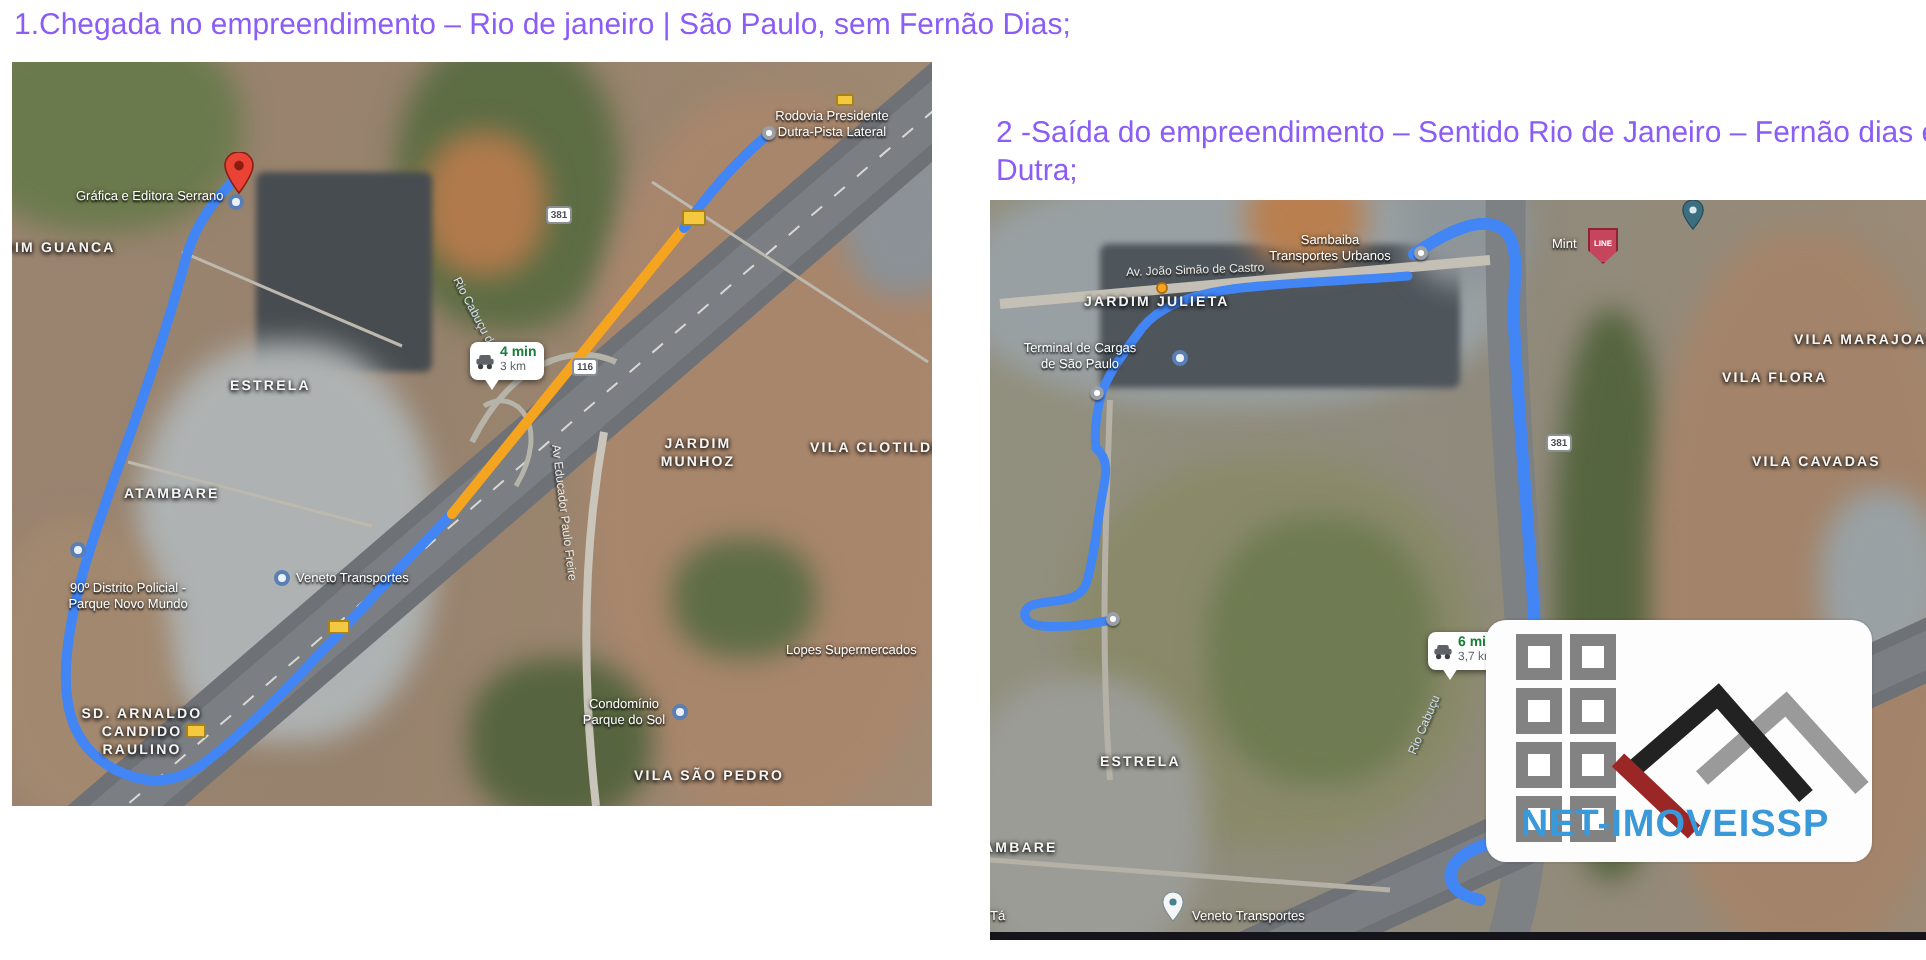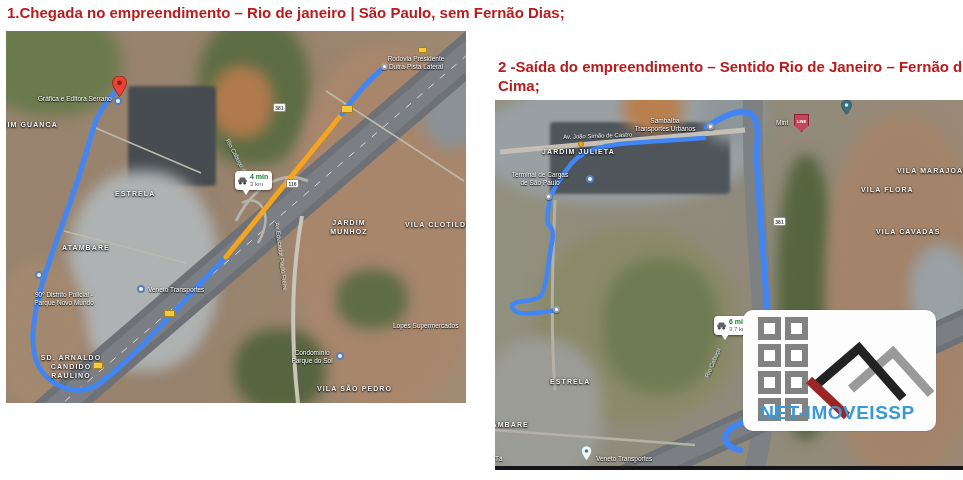--- a/index.html
+++ b/index.html
@@ -1,20 +1,20 @@
 <!DOCTYPE html>
 <html><head>
 <meta charset="utf-8">
 <style>
   html,body{margin:0;padding:0;}
   body{
     width:963px;height:480px;position:relative;background:#ffffff;
     font-family:"Liberation Sans",sans-serif;overflow:hidden;
   }
-  .doc-title{position:absolute;font-size:15px;color:#b91c1c;white-space:nowrap;font-weight:bold;}
+  .doc-title{position:absolute;font-size:15px;color:#8b5cf6;white-space:nowrap;}
   .map{position:absolute;overflow:hidden;background:linear-gradient(100deg,#9a8470 0%,#97826d 45%,#a28b74 100%);}
   .patch{position:absolute;border-radius:45%;filter:blur(7px);}
   .patch.sharp{border-radius:4px;filter:blur(1.5px);}
   svg.overlay{position:absolute;left:0;top:0;z-index:1;}
   .lbl{position:absolute;white-space:nowrap;z-index:2;}
   .district{color:rgba(255,255,255,0.95);font-size:7px;font-weight:bold;letter-spacing:1.1px;
     text-shadow:0 1px 2px rgba(0,0,0,.9),0 0 2px rgba(0,0,0,.8);}
   .poi{color:#ffffff;font-size:6.5px;font-weight:500;
     text-shadow:0 1px 1px rgba(0,0,0,.9),0 0 2px rgba(0,0,0,.7);}
   .road{color:#ecebe4;font-size:6px;text-shadow:0 1px 1px rgba(0,0,0,.8);}
@@ -45,21 +45,21 @@
     grid-auto-rows:23px;gap:4px;}
   #logo .bgrid .cell{box-sizing:border-box;width:23px;height:23px;border:6px solid #828282;background:#fff;}
   #logo .brand{position:absolute;left:0;right:4px;bottom:7px;text-align:center;
     font-size:19px;font-weight:bold;color:#3a99d8;letter-spacing:0.5px;}
 </style>
 </head>
 <body>
 
 <div class="doc-title" style="left:7px;top:4px;">1.Chegada no empreendimento – Rio de janeiro | São Paulo, sem Fernão Dias;</div>
 <div class="doc-title" style="left:498px;top:58px;">2 -Saída do empreendimento – Sentido Rio de Janeiro – Fernão dias e</div>
-<div class="doc-title" style="left:498px;top:77px;">Cima;</div>
+<div class="doc-title" style="left:498px;top:77px;">Dutra;</div>
 
 <div class="map" id="map1" style="left:6px;top:31px;width:460px;height:372px;">
 
   <div class="patch" style="left:-25px;top:-20px;width:140px;height:105px;background:#6b7a4d;"></div>
   <div class="patch" style="left:192px;top:-15px;width:112px;height:150px;background:#5d6d44;"></div>
   <div class="patch" style="left:205px;top:35px;width:62px;height:72px;background:#b07a4c;"></div>
   <div class="patch sharp" style="left:122px;top:55px;width:88px;height:100px;background:#474c50;"></div>
   <div class="patch" style="left:62px;top:140px;width:150px;height:200px;background:#aeb2b2;"></div>
   <div class="patch" style="left:288px;top:15px;width:185px;height:365px;background:#a8866c;"></div>
   <div class="patch" style="left:-12px;top:228px;width:92px;height:152px;background:#a2886f;"></div>

